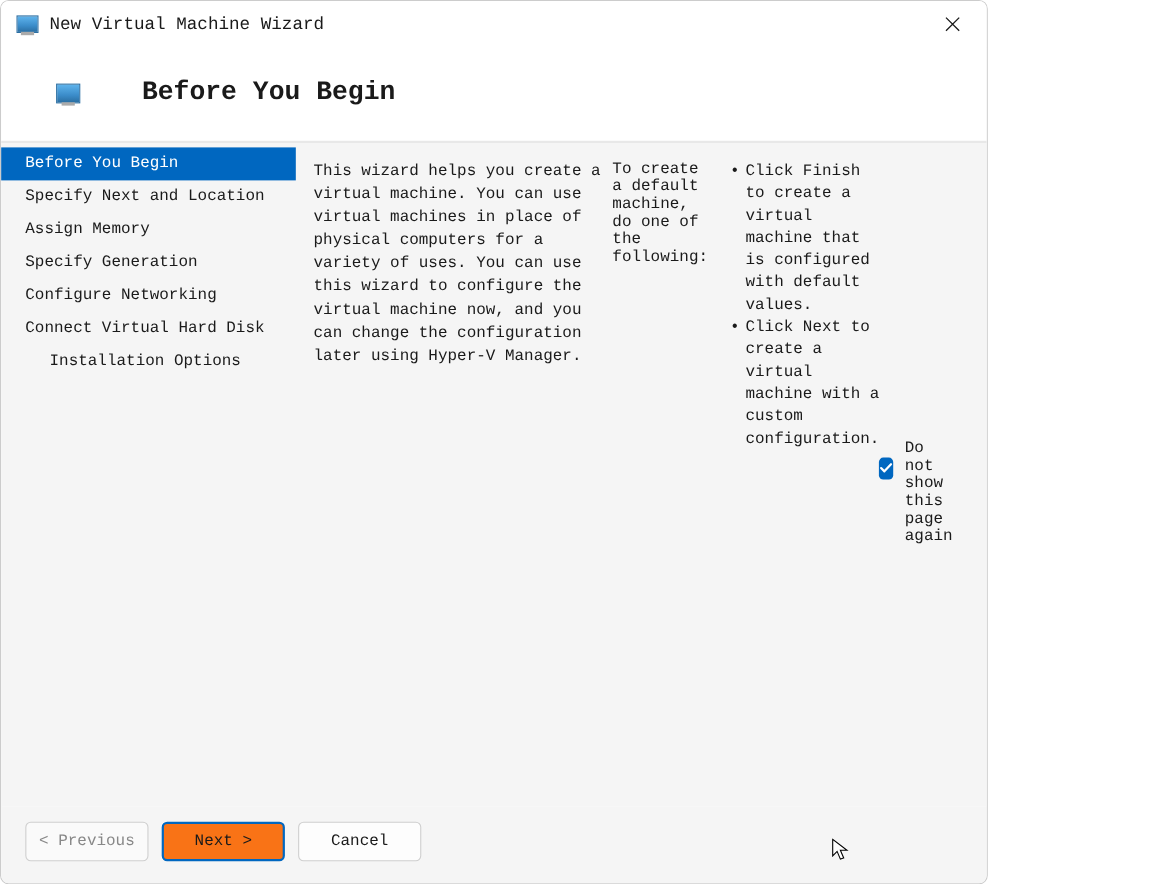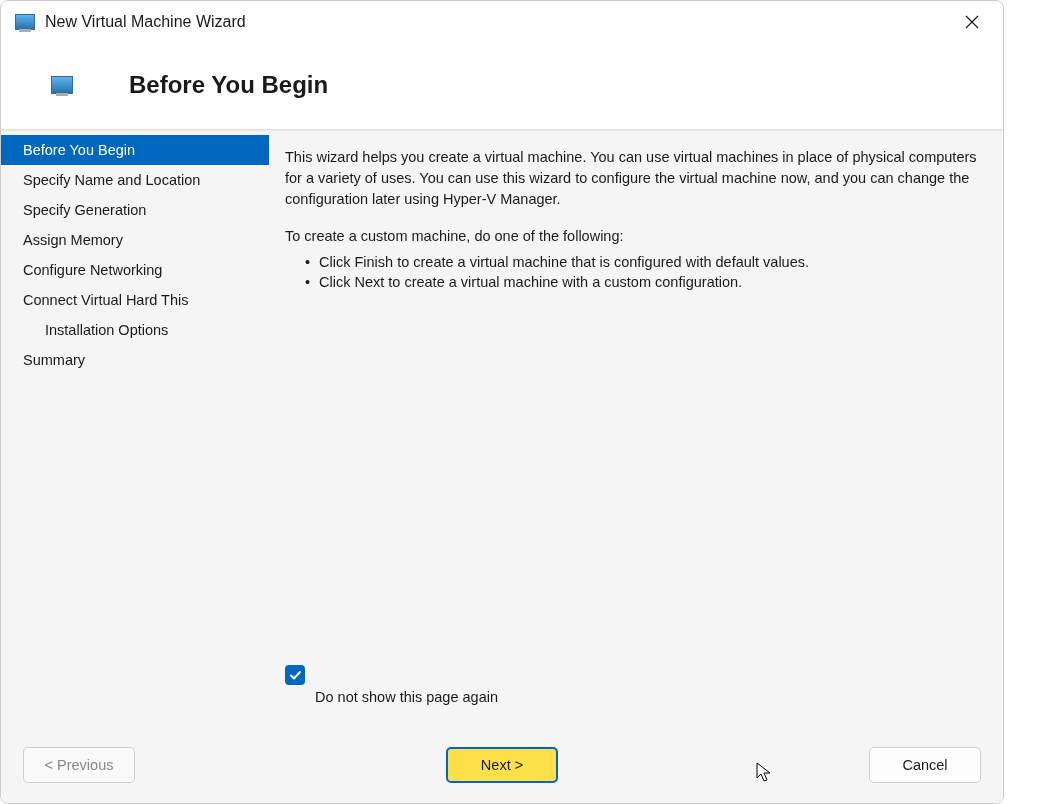--- a/index.html
+++ b/index.html
@@ -9,28 +9,29 @@
     }
     body {
       font-family: 'Segoe UI', Tahoma, sans-serif;
       background: #ffffff;
       width: 1058px;
       height: 804px;
       overflow: hidden;
       position: relative;
     }
     .window {
-      width: 1004px;
+      width: 898px;
       height: 804px;
       background: #ffffff;
       border: 1px solid #ccc;
       border-radius: 8px;
       overflow: hidden;
       display: flex;
       flex-direction: column;
+      font-family: Liberation Mono, monospace;
     }
     .titlebar {
       height: 42px;
       display: flex;
       align-items: center;
       padding: 0 14px;
       background: #ffffff;
     }
     .titlebar-icon {
       width: 20px;
@@ -119,21 +120,21 @@
       background: #0067c0;
       color: #ffffff;
     }
     .sidebar-item.indented {
       padding-left: 44px;
     }
     .main-panel {
       flex: 1;
       padding: 16px 24px 16px 16px;
       display: flex;
-      flex-direction: column;
+      flex-direction: row;
       background: #f5f5f5;
     }
     .description-text {
       font-size: 14.5px;
       color: #1a1a1a;
       line-height: 1.45;
       margin-bottom: 18px;
     }
     .instruction-text {
       font-size: 14.5px;
@@ -179,21 +180,21 @@
       width: 13px;
       height: 13px;
     }
     .checkbox-label {
       font-size: 14.5px;
       color: #1a1a1a;
       margin-top: 44px;
     }
     .button-row {
       display: flex;
-      justify-content: space-between;
+      justify-content: flex-start;
       align-items: center;
       padding: 14px 22px 20px 22px;
       gap: 12px;
       background: #f5f5f5;
     }
     .btn {
       min-width: 112px;
       height: 36px;
       border: 1px solid #cfcfcf;
       border-radius: 5px;
@@ -206,21 +207,21 @@
       justify-content: center;
       font-family: inherit;
     }
     .btn.disabled {
       color: #888;
       cursor: default;
       background: #fafafa;
     }
     .btn.focused {
       border: 2px solid #0067c0;
-      background: #fde047;
+      background: #f97316;
     }
     .cursor {
       position: absolute;
       left: 756px;
       top: 762px;
       pointer-events: none;
       z-index: 1000;
     }
   </style>
 </head>
@@ -238,32 +239,31 @@
   </div>
 
   <div class="header-section">
     <span class="header-icon"></span>
     <h1 class="header-title">Before You Begin</h1>
   </div>
 
   <div class="content-area">
     <div class="sidebar">
       <div class="sidebar-item active"><span>Before You Begin</span></div>
-      <div class="sidebar-item"><span>Specify Name and Location</span></div>
+      <div class="sidebar-item"><span>Specify Next and Location</span></div>
+      <div class="sidebar-item"><span>Assign Memory</span></div>
       <div class="sidebar-item"><span>Specify Generation</span></div>
-      <div class="sidebar-item"><span>Assign Memory</span></div>
       <div class="sidebar-item"><span>Configure Networking</span></div>
-      <div class="sidebar-item"><span>Connect Virtual Hard This</span></div>
+      <div class="sidebar-item"><span>Connect Virtual Hard Disk</span></div>
       <div class="sidebar-item indented"><span>Installation Options</span></div>
-      <div class="sidebar-item"><span>Summary</span></div>
     </div>
 
     <div class="main-panel">
       <p class="description-text">This wizard helps you create a virtual machine. You can use virtual machines in place of physical computers for a variety of uses. You can use this wizard to configure the virtual machine now, and you can change the configuration later using Hyper-V Manager.</p>
-      <p class="instruction-text">To create a custom machine, do one of the following:</p>
+      <p class="instruction-text">To create a default machine, do one of the following:</p>
       <div class="bullet-list">
         <div class="bullet-item">Click Finish to create a virtual machine that is configured with default values.</div>
         <div class="bullet-item">Click Next to create a virtual machine with a custom configuration.</div>
       </div>
       <div class="spacer"></div>
       <div class="checkbox-row">
         <div class="checkbox">
           <svg viewBox="0 0 13 13">
               <path d="M2 6.5 L5 9.5 L11 3" stroke="#ffffff" stroke-width="2" fill="none" stroke-linecap="round" stroke-linejoin="round"></path>
             </svg>

